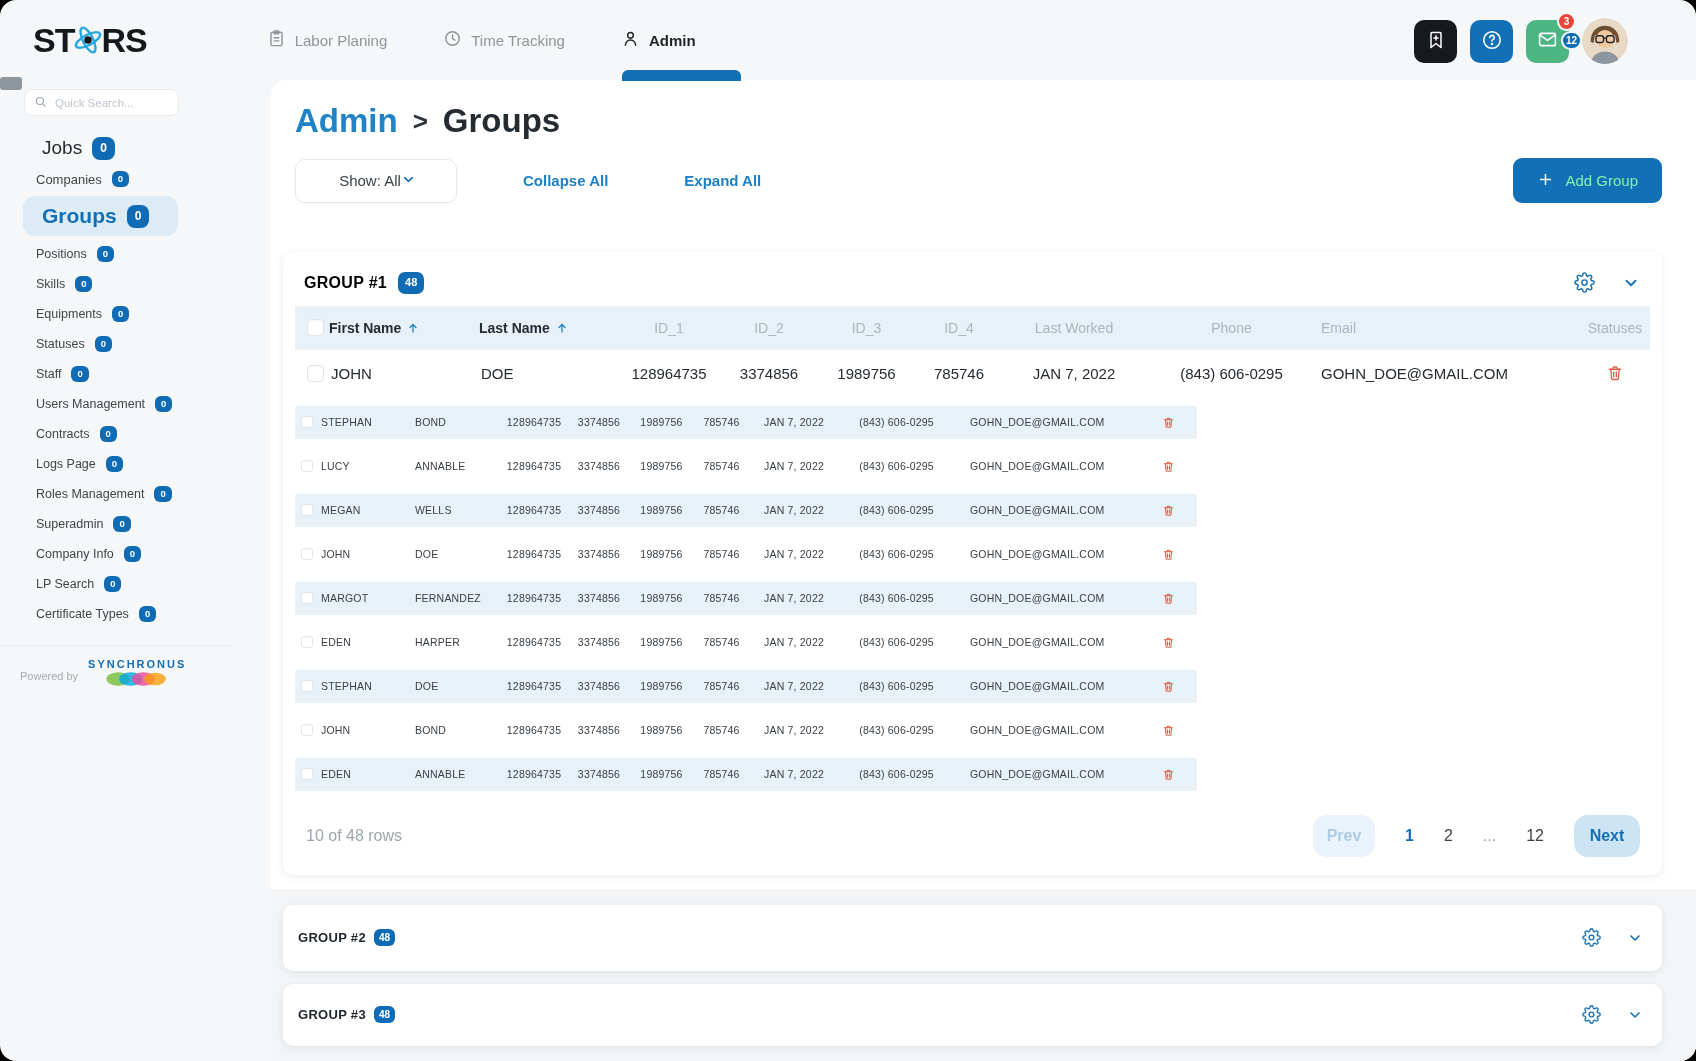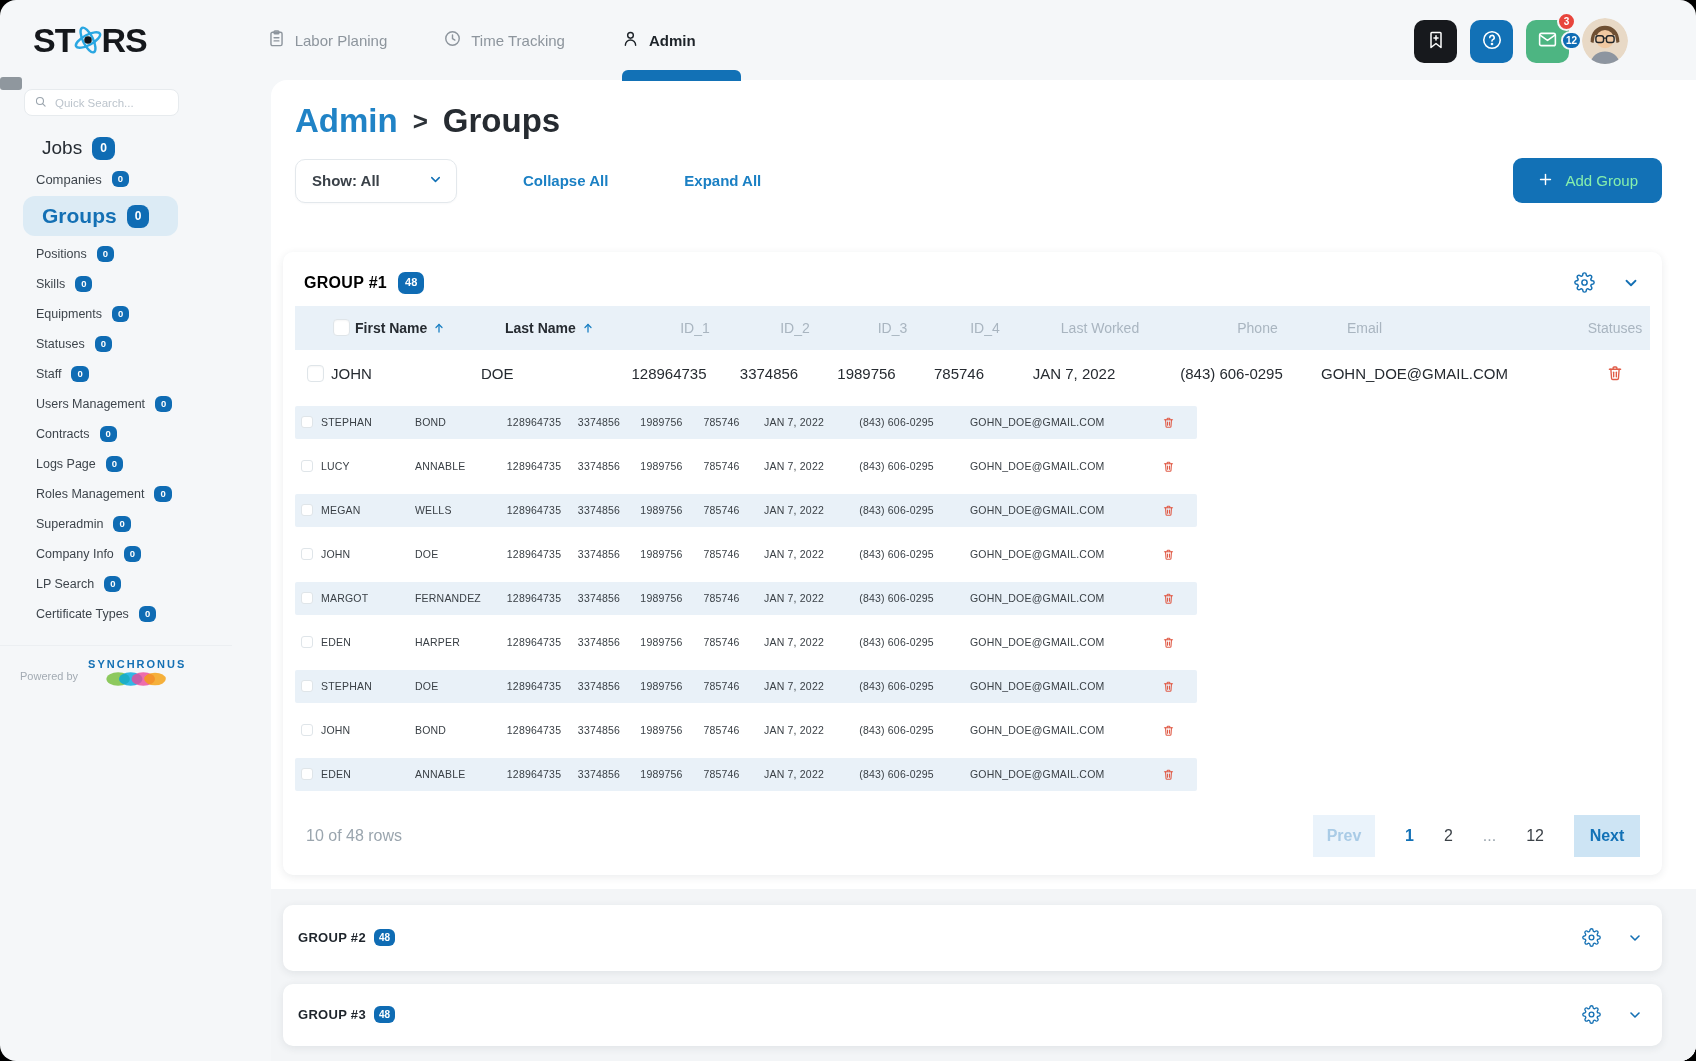--- a/index.html
+++ b/index.html
@@ -46,54 +46,54 @@
   .brand{display:flex;flex-direction:column;align-items:center;}
   .brand-name{font-size:11px;font-weight:700;letter-spacing:2px;color:#1470b4;text-transform:uppercase;}
 
   
   main{position:absolute;left:271px;top:80px;right:0;bottom:0;background:#fff;border-top-left-radius:16px;display:flex;flex-direction:column;overflow:hidden;}
   .crumbs{margin:22px 0 0 24px;font-size:33px;display:flex;align-items:center;gap:15px;}
   .crumb-parent{color:#2083c6;font-weight:600;cursor:pointer;}
   .crumb-sep{color:#2d3339;font-size:26px;font-weight:600;}
   .crumb-current{color:#262b31;font-weight:600;}
   .filters{display:flex;align-items:center;margin:18px 34px 0 24px;}
-  .select{height:44px;background:#fff;border:1px solid #e3e8ec;border-radius:10px;display:flex;align-items:center;justify-content:space-between;padding:0 13px 0 16px;font-size:15px;color:#3a4148;box-shadow:0 1px 2px rgba(20,40,60,.03);cursor:pointer;font-weight:bold;}
+  .select{height:44px;background:#fff;border:1px solid #e3e8ec;border-radius:10px;display:flex;align-items:center;justify-content:center;padding:0 13px 0 16px;font-size:15px;color:#3a4148;box-shadow:0 1px 2px rgba(20,40,60,.03);cursor:pointer;}
   .select.show{width:162px;}
   .select.sort{width:167px;margin-left:16px;}
   .tlink{color:#1b80c4;font-weight:600;font-size:15px;cursor:pointer;}
   .tlink.collapse{margin-left:66px;}
   .tlink.expand{margin-left:76px;}
   .add-btn{margin-left:auto;height:45px;padding:0 24px;background:#1271b6;color:#86efac;border:none;border-radius:9px;display:flex;align-items:center;gap:11px;font-size:15px;cursor:pointer;}
 
   .card{background:#fff;border-radius:10px;box-shadow:0 2px 9px rgba(28,44,60,.09);}
   .card1{margin:49px 34px 0 12px;padding:14px 12px 18px;}
   .card-head{display:flex;align-items:center;padding:6px 10px 12px 9px;}
   .group-title{font-size:16px;font-weight:700;color:#000000;letter-spacing:.3px;}
   .head-icons{margin-left:auto;display:flex;align-items:center;gap:27px;}
   .icon-btn{background:none;border:none;padding:0;display:flex;cursor:pointer;}
 
   .t-grid{display:grid;grid-template-columns:34px 150px 140px 100px 100px 95px 90px 140px 175px 1fr 70px;align-items:center;}
-  .t-strip{height:44px;background:#e9f1f8;font-size:14px;color:#a9b5c0;padding-left:26px;}
+  .t-strip{height:44px;background:#e9f1f8;font-size:14px;color:#a9b5c0;}
   .t-strip .sortable{color:#262b31;font-weight:600;display:flex;align-items:center;gap:6px;}
   .t-row{height:47px;font-size:15px;color:#262b31;}
   .c{padding:0 2px;}
   .c-center{text-align:center;}
   .c-right{display:flex;justify-content:center;}
   .cb{width:17px;height:17px;background:#fff;border:1px solid #dfe5e9;border-radius:4px;margin-left:12px;cursor:pointer;box-shadow:inset 0 1px 2px rgba(0,0,0,.04);}
 
   .s-rows{margin-top:9px;}
   .s-row{display:grid;grid-template-columns:24px 94px 86px 70px 60px 65px 55px 90px 115px 1fr 57px;align-items:center;width:902px;height:33px;margin-bottom:11px;font-size:10.5px;color:#3a4046;letter-spacing:.2px;border-radius:2px;}
   .s-row.striped{background:#e9f1f8;}
   .s-cb{width:12px;height:12px;background:#fff;border:1px solid #dfe5e9;border-radius:3px;margin-left:6px;cursor:pointer;}
   .s-email{padding-left:16px;}
 
   .pager{display:flex;align-items:center;margin:24px 10px 0 11px;}
   .pager-summary{font-size:16px;color:#9aa5ae;}
   .pager-controls{margin-left:auto;display:flex;align-items:center;gap:30px;}
-  .pg-btn{height:42px;border-radius:0;border:none;display:flex;align-items:center;justify-content:center;font-size:16px;font-weight:600;cursor:pointer;}
+  .pg-btn{height:42px;border-radius:14px;border:none;display:flex;align-items:center;justify-content:center;font-size:16px;font-weight:600;cursor:pointer;}
   .pg-btn.prev{width:62px;background:#eaf3fb;color:#a9cbe6;}
   .pg-btn.next{width:66px;background:#cde4f4;color:#1271b6;}
   .pg-num{font-size:16px;color:#3c4248;cursor:pointer;}
   .pg-num.active{color:#1271b6;font-weight:700;}
   .pg-num.dots{color:#9aa5ae;cursor:default;}
 
   .bottom{flex:1;background:#f3f5f7;margin-top:14px;padding:16px 34px 0 12px;}
   .mini-card{height:66px;display:flex;align-items:center;padding:0 19px 0 15px;}
   .mini-card + .mini-card{margin-top:13px;height:62px;}
   .mini-title{font-size:13px;font-weight:700;color:#1e242b;letter-spacing:.3px;}

